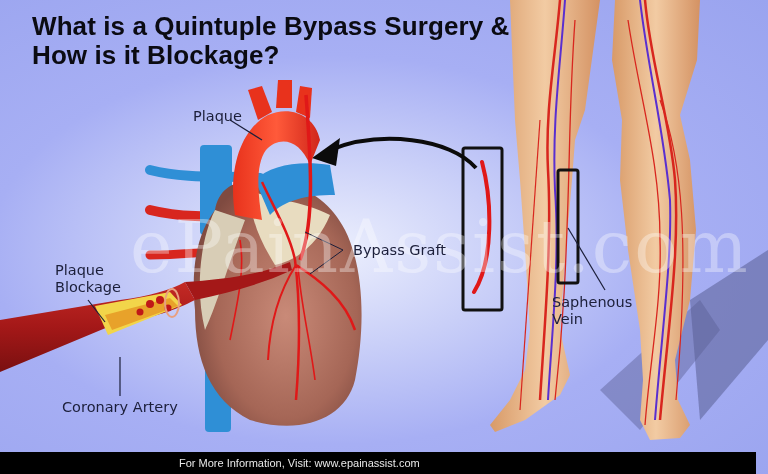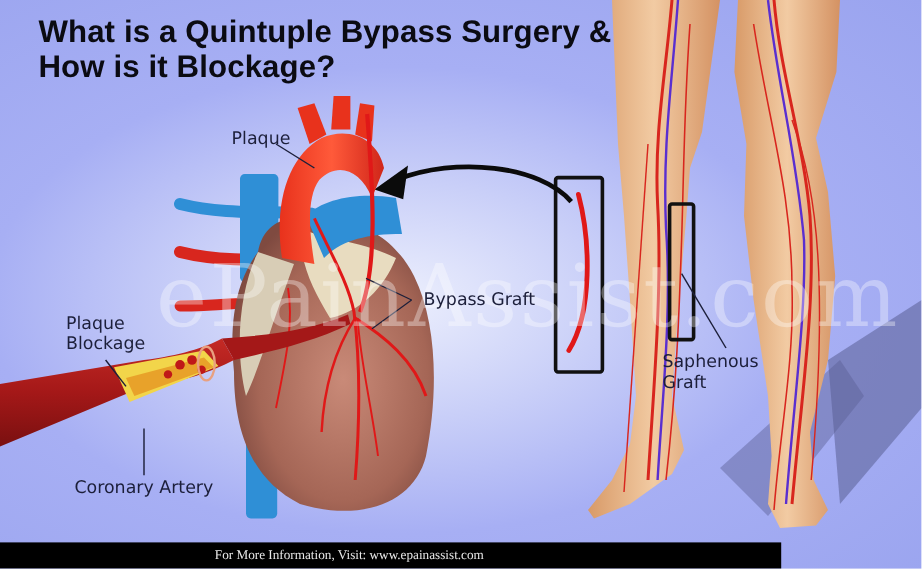--- a/index.html
+++ b/index.html
@@ -1,22 +1,22 @@
 <!DOCTYPE html>
 <html><head>
 <meta charset="utf-8">
 <style>
   html,body{margin:0;padding:0;}
   body{width:768px;height:474px;overflow:hidden;font-family:"Liberation Sans",sans-serif;}
   .canvas{position:relative;width:768px;height:474px;overflow:hidden;
     background:radial-gradient(ellipse at 330px 250px,#eceffd 0%,#c9cff8 28%,#a7aff4 55%,#9aa4ef 100%);}
   .title{position:absolute;left:32px;top:12px;font-weight:900;font-size:26px;line-height:29px;color:#0b0b12;letter-spacing:0.1px;}
   .label{position:absolute;font-family:"DejaVu Sans",sans-serif;font-size:14.5px;line-height:17px;color:#1c1f3a;}
-  .footer{position:absolute;left:0;top:452px;width:651px;height:22px;background:#000;color:#e8e8e8;
-    font-family:Liberation Serif, serif;font-size:11px;line-height:22px;}
+  .footer{position:absolute;left:0;top:452px;width:756px;height:22px;background:#000;color:#e8e8e8;
+    font-family:Liberation Sans, sans-serif;font-size:11px;line-height:22px;}
   .footer span{position:absolute;left:179px;}
   .watermark{position:absolute;left:130px;top:205px;font-family:"DejaVu Serif",serif;font-size:72px;color:rgba(255,255,255,0.35);letter-spacing:2px;white-space:nowrap;}
   svg{position:absolute;left:0;top:0;}
 </style>
 </head>
 <body>
 
 <div class="canvas">
 
   <svg width="768" height="474" viewBox="0 0 768 474">
@@ -122,19 +122,19 @@
 
   <div class="label" style="left:193px;top:108px;">Plaque</div>
   <div class="label" style="left:353px;top:242px;">Bypass Graft</div>
   <div class="label" style="left:62px;top:399px;">Coronary Artery</div>
   <div class="label" style="left:55px;top:262px;">
     <div>Plaque</div>
     <div>Blockage</div>
   </div>
   <div class="label" style="left:552px;top:294px;">
     <div>Saphenous</div>
-    <div>Graft</div>
+    <div>Vein</div>
   </div>
 
   <div class="footer">
     <span>For More Information, Visit: www.epainassist.com</span>
   </div>
 </div>
 
 </body></html>

